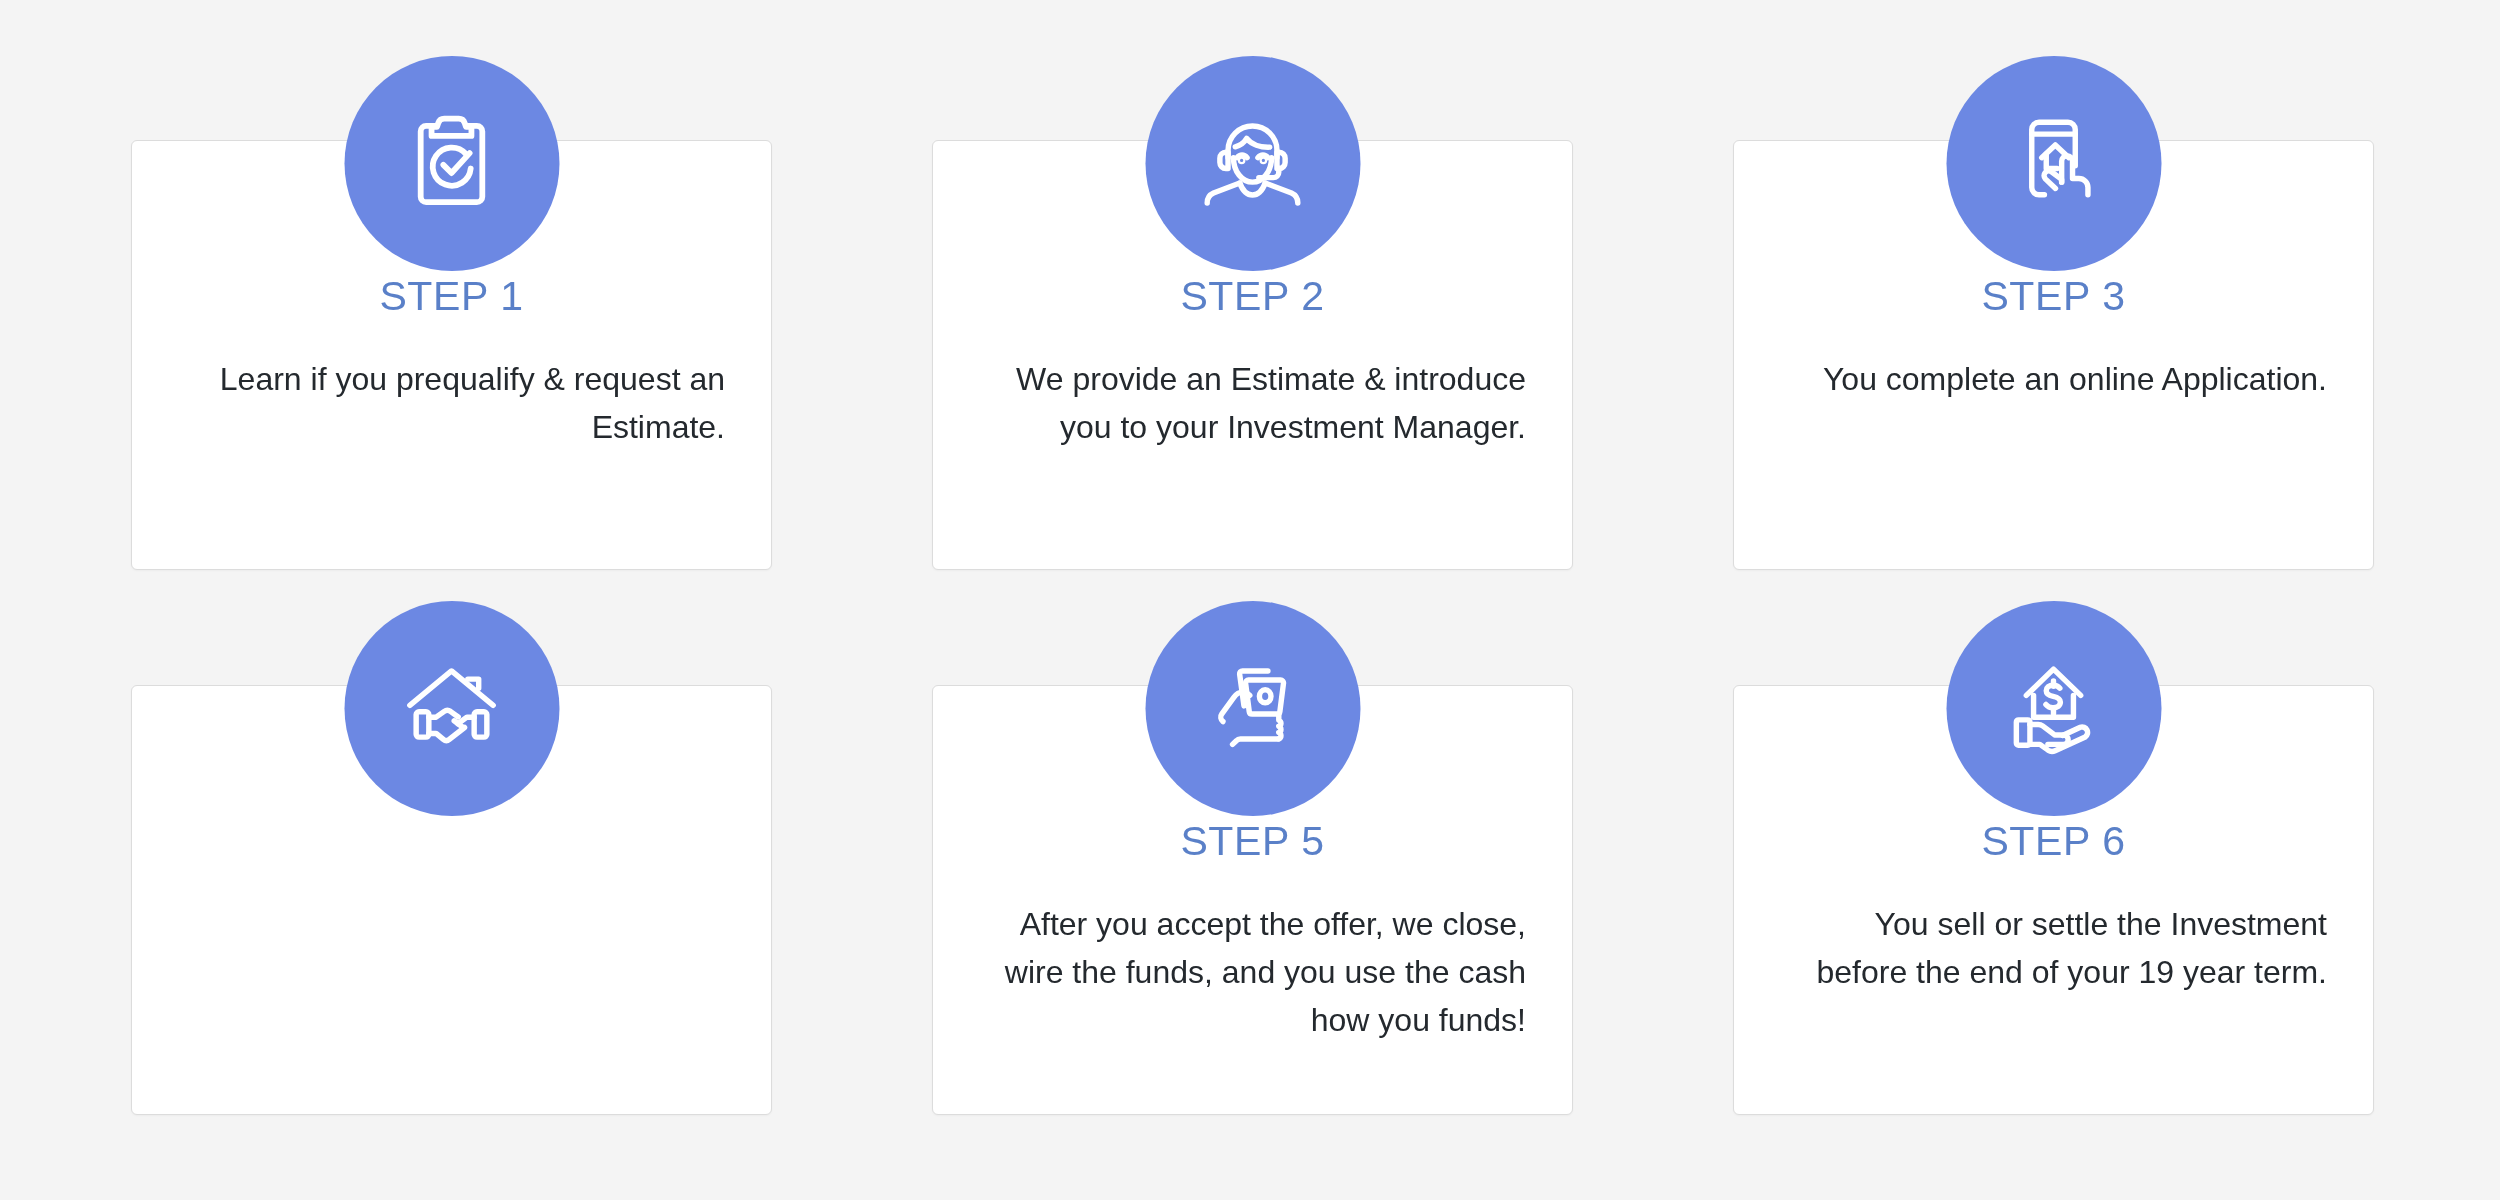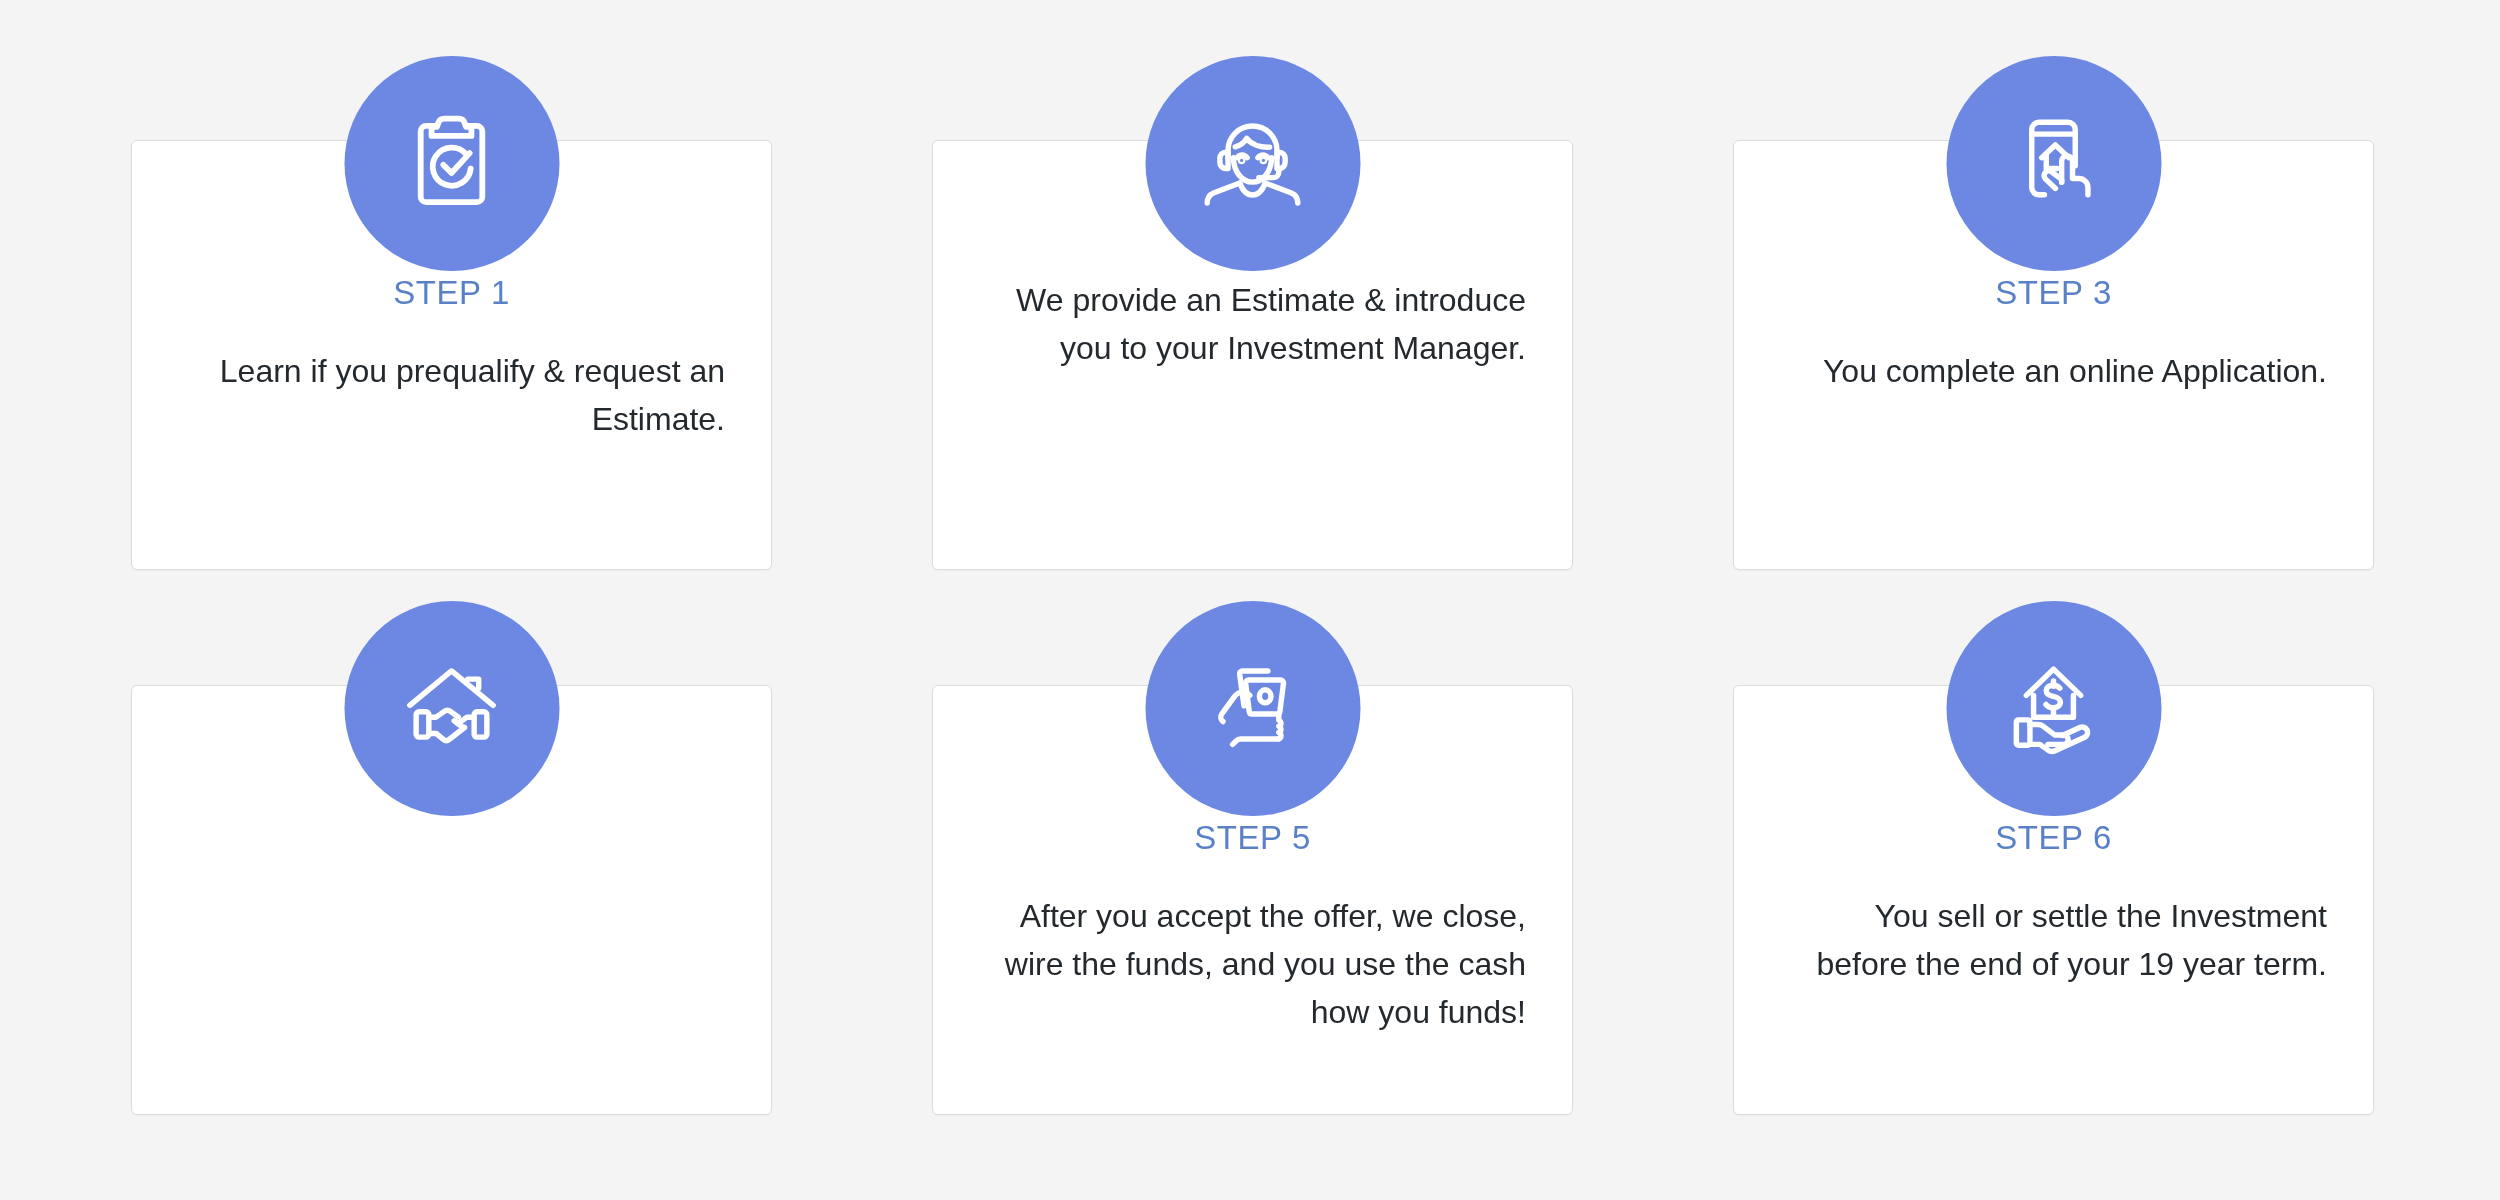--- a/index.html
+++ b/index.html
@@ -53,21 +53,21 @@
   }
 
   .step-icon-circle svg {
     width: 116px;
     height: 116px;
     display: block;
   }
 
   .step-label {
     color: #5a80c8;
-    font-size: 33px;
+    font-size: 41px;
     letter-spacing: 0.6px;
     line-height: 1;
     margin-bottom: 38px;
     font-weight: 400;
   }
 
   .step-desc {
     color: #24292e;
     font-size: 32px;
     line-height: 1.5;
@@ -109,20 +109,21 @@
           <circle cx="26" cy="30" r="0.6"></circle>
           <circle cx="38" cy="30" r="0.6"></circle>
           <path d="M23.5 28.5c1.6-2 3.9-2 5.5 0"></path>
           <path d="M35 28.5c1.6-2 3.9-2 5.5 0"></path>
           <path d="M25 42.5 10.5 48a6 6 0 0 0-3.5 5.5"></path>
           <path d="M39 42.5 53.5 48a6 6 0 0 1 3.5 5.5"></path>
           <path d="M25 42.5c1.6 4.4 4 6.6 7 6.6s5.4-2.2 7-6.6"></path>
         </svg>
       </span>
     </div>
+    <div class="step-label">STEP 2</div>
     <div class="step-desc">We provide an Estimate &amp; introduce you to your Investment Manager.</div>
   </div>
 
   <div class="step-card">
     <div class="step-icon-circle">
       <span>
         <svg viewBox="0 0 64 64" fill="none" stroke="#ffffff" stroke-width="3" stroke-linecap="round" stroke-linejoin="round">
           <path d="M44 33V13a4 4 0 0 0-4-4H24a4 4 0 0 0-4 4v32a4 4 0 0 0 4 4h3"></path>
           <path d="M20 15.5h24"></path>
           <path d="M25.5 28.5 33 21.5l7.5 7"></path>

